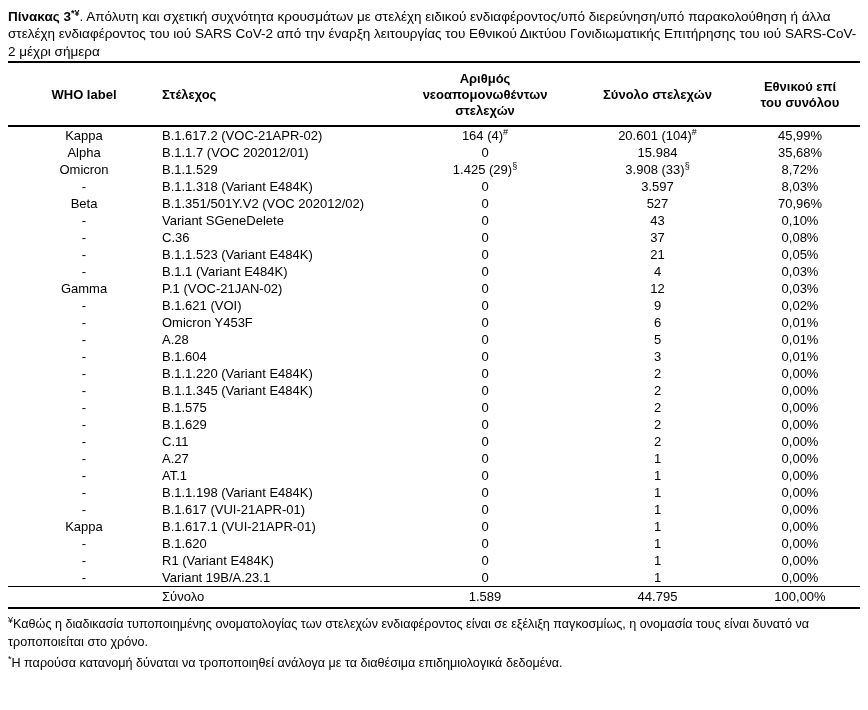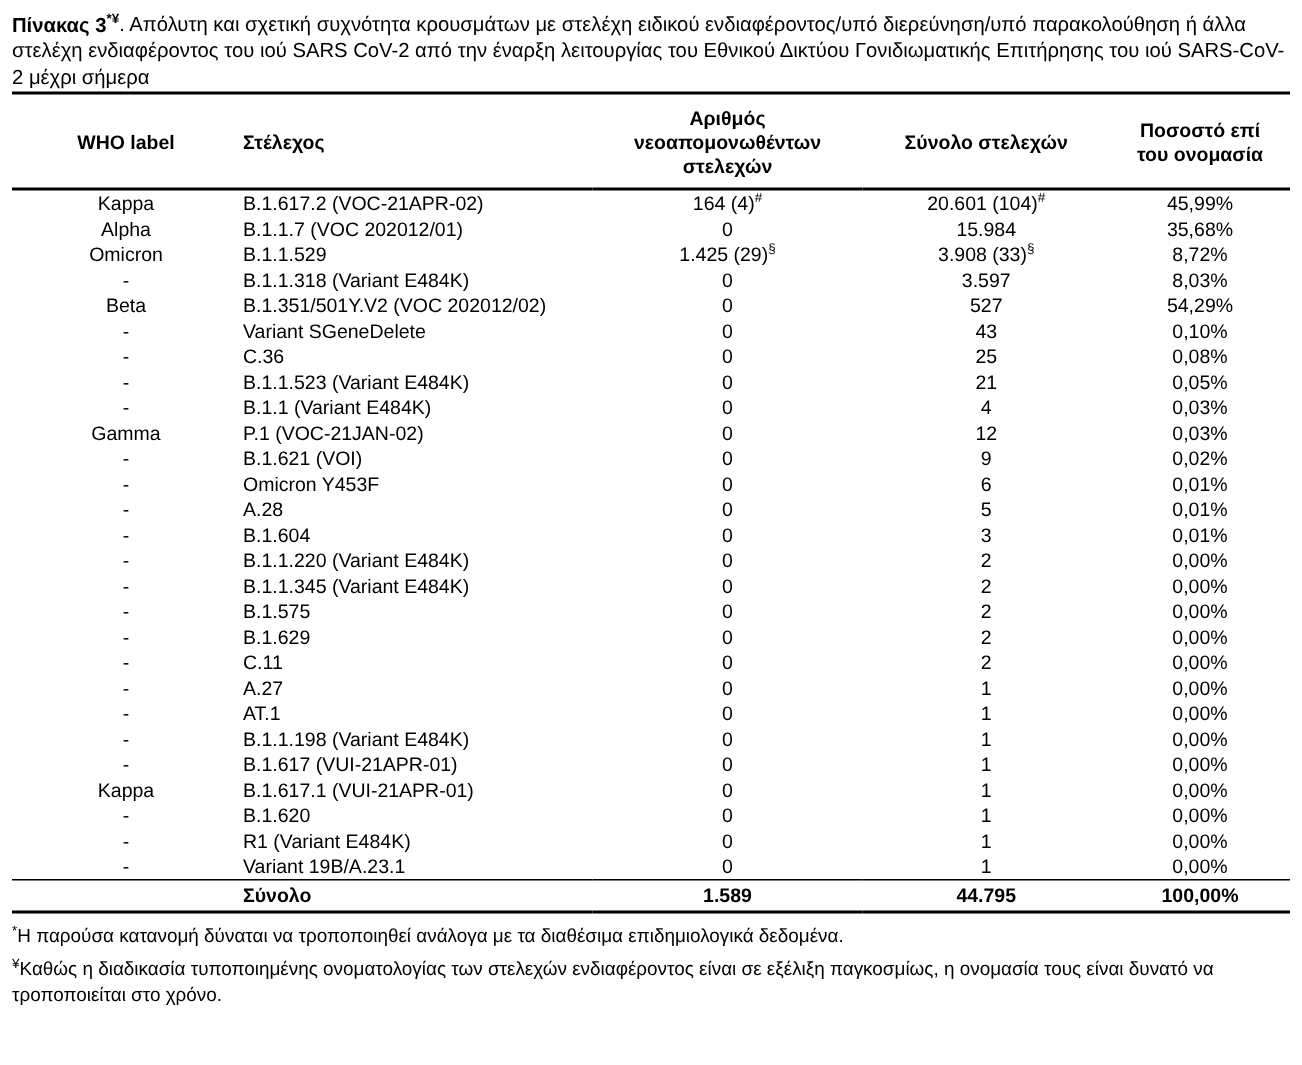--- a/index.html
+++ b/index.html
@@ -56,21 +56,21 @@
     height: 17px;
     line-height: 17px;
     padding: 0 2px;
     white-space: nowrap;
     overflow: hidden;
   }
   td.c { text-align: center; }
   td sup { font-size: 9px; line-height: 0; }
   tfoot td {
     font-size: 13px;
-    font-weight: bold;
+    font-weight: normal;
     height: 20px;
     line-height: 20px;
     padding: 0 2px;
     border-top: 1px solid #000;
     border-bottom: 2.5px solid #000;
   }
   .footnotes {
     margin-top: 3px;
     width: 852px;
   }
@@ -97,21 +97,21 @@
         <col class="c3">
         <col class="c4">
         <col class="c5">
     </colgroup>
     <thead>
       <tr>
         <th><span>WHO label</span></th>
         <th class="left"><span>Στέλεχος</span></th>
         <th><span class="narrow">Αριθμός νεοαπομονωθέντων στελεχών</span></th>
         <th><span>Σύνολο στελεχών</span></th>
-        <th><span class="narrow2">Ποσοστό επί του ονομασία</span></th>
+        <th><span class="narrow2">Εθνικού επί του συνόλου</span></th>
       </tr>
     </thead>
     <tbody>
 
     <tr>
         <td class="c">Kappa</td>
         <td>B.1.617.2 (VOC-21APR-02)</td>
         <td class="c"><span>164 (4)</span><sup>#</sup></td>
         <td class="c"><span>20.601 (104)</span><sup>#</sup></td>
         <td class="c">45,99%</td>
@@ -135,34 +135,34 @@
         <td>B.1.1.318 (Variant E484K)</td>
         <td class="c"><span>0</span><sup></sup></td>
         <td class="c"><span>3.597</span><sup></sup></td>
         <td class="c">8,03%</td>
       </tr>
         <tr>
         <td class="c">Beta</td>
         <td>B.1.351/501Y.V2 (VOC 202012/02)</td>
         <td class="c"><span>0</span><sup></sup></td>
         <td class="c"><span>527</span><sup></sup></td>
-        <td class="c">54,29%</td>
+        <td class="c">70,96%</td>
       </tr>
         <tr>
         <td class="c">-</td>
         <td>Variant SGeneDelete</td>
         <td class="c"><span>0</span><sup></sup></td>
         <td class="c"><span>43</span><sup></sup></td>
         <td class="c">0,10%</td>
       </tr>
         <tr>
         <td class="c">-</td>
         <td>C.36</td>
         <td class="c"><span>0</span><sup></sup></td>
-        <td class="c"><span>25</span><sup></sup></td>
+        <td class="c"><span>37</span><sup></sup></td>
         <td class="c">0,08%</td>
       </tr>
         <tr>
         <td class="c">-</td>
         <td>B.1.1.523 (Variant E484K)</td>
         <td class="c"><span>0</span><sup></sup></td>
         <td class="c"><span>21</span><sup></sup></td>
         <td class="c">0,05%</td>
       </tr>
         <tr>
@@ -305,17 +305,17 @@
         <td>Σύνολο</td>
         <td class="c">1.589</td>
         <td class="c">44.795</td>
         <td class="c">100,00%</td>
       </tr>
     </tfoot>
   </table>
 
   <div class="footnotes">
 
-  <p><sup>*</sup><span>Η παρούσα κατανομή δύναται να τροποποιηθεί ανάλογα με τα διαθέσιμα επιδημιολογικά δεδομένα.</span></p>
-      <p><sup>¥</sup><span>Καθώς η διαδικασία τυποποιημένης ονοματολογίας των στελεχών ενδιαφέροντος είναι σε εξέλιξη παγκοσμίως, η ονομασία τους είναι δυνατό να τροποποιείται στο χρόνο.</span></p>
+  <p><sup>¥</sup><span>Καθώς η διαδικασία τυποποιημένης ονοματολογίας των στελεχών ενδιαφέροντος είναι σε εξέλιξη παγκοσμίως, η ονομασία τους είναι δυνατό να τροποποιείται στο χρόνο.</span></p>
+      <p><sup>*</sup><span>Η παρούσα κατανομή δύναται να τροποποιηθεί ανάλογα με τα διαθέσιμα επιδημιολογικά δεδομένα.</span></p>
     </div>
 
 </div>
 
 </body></html>

